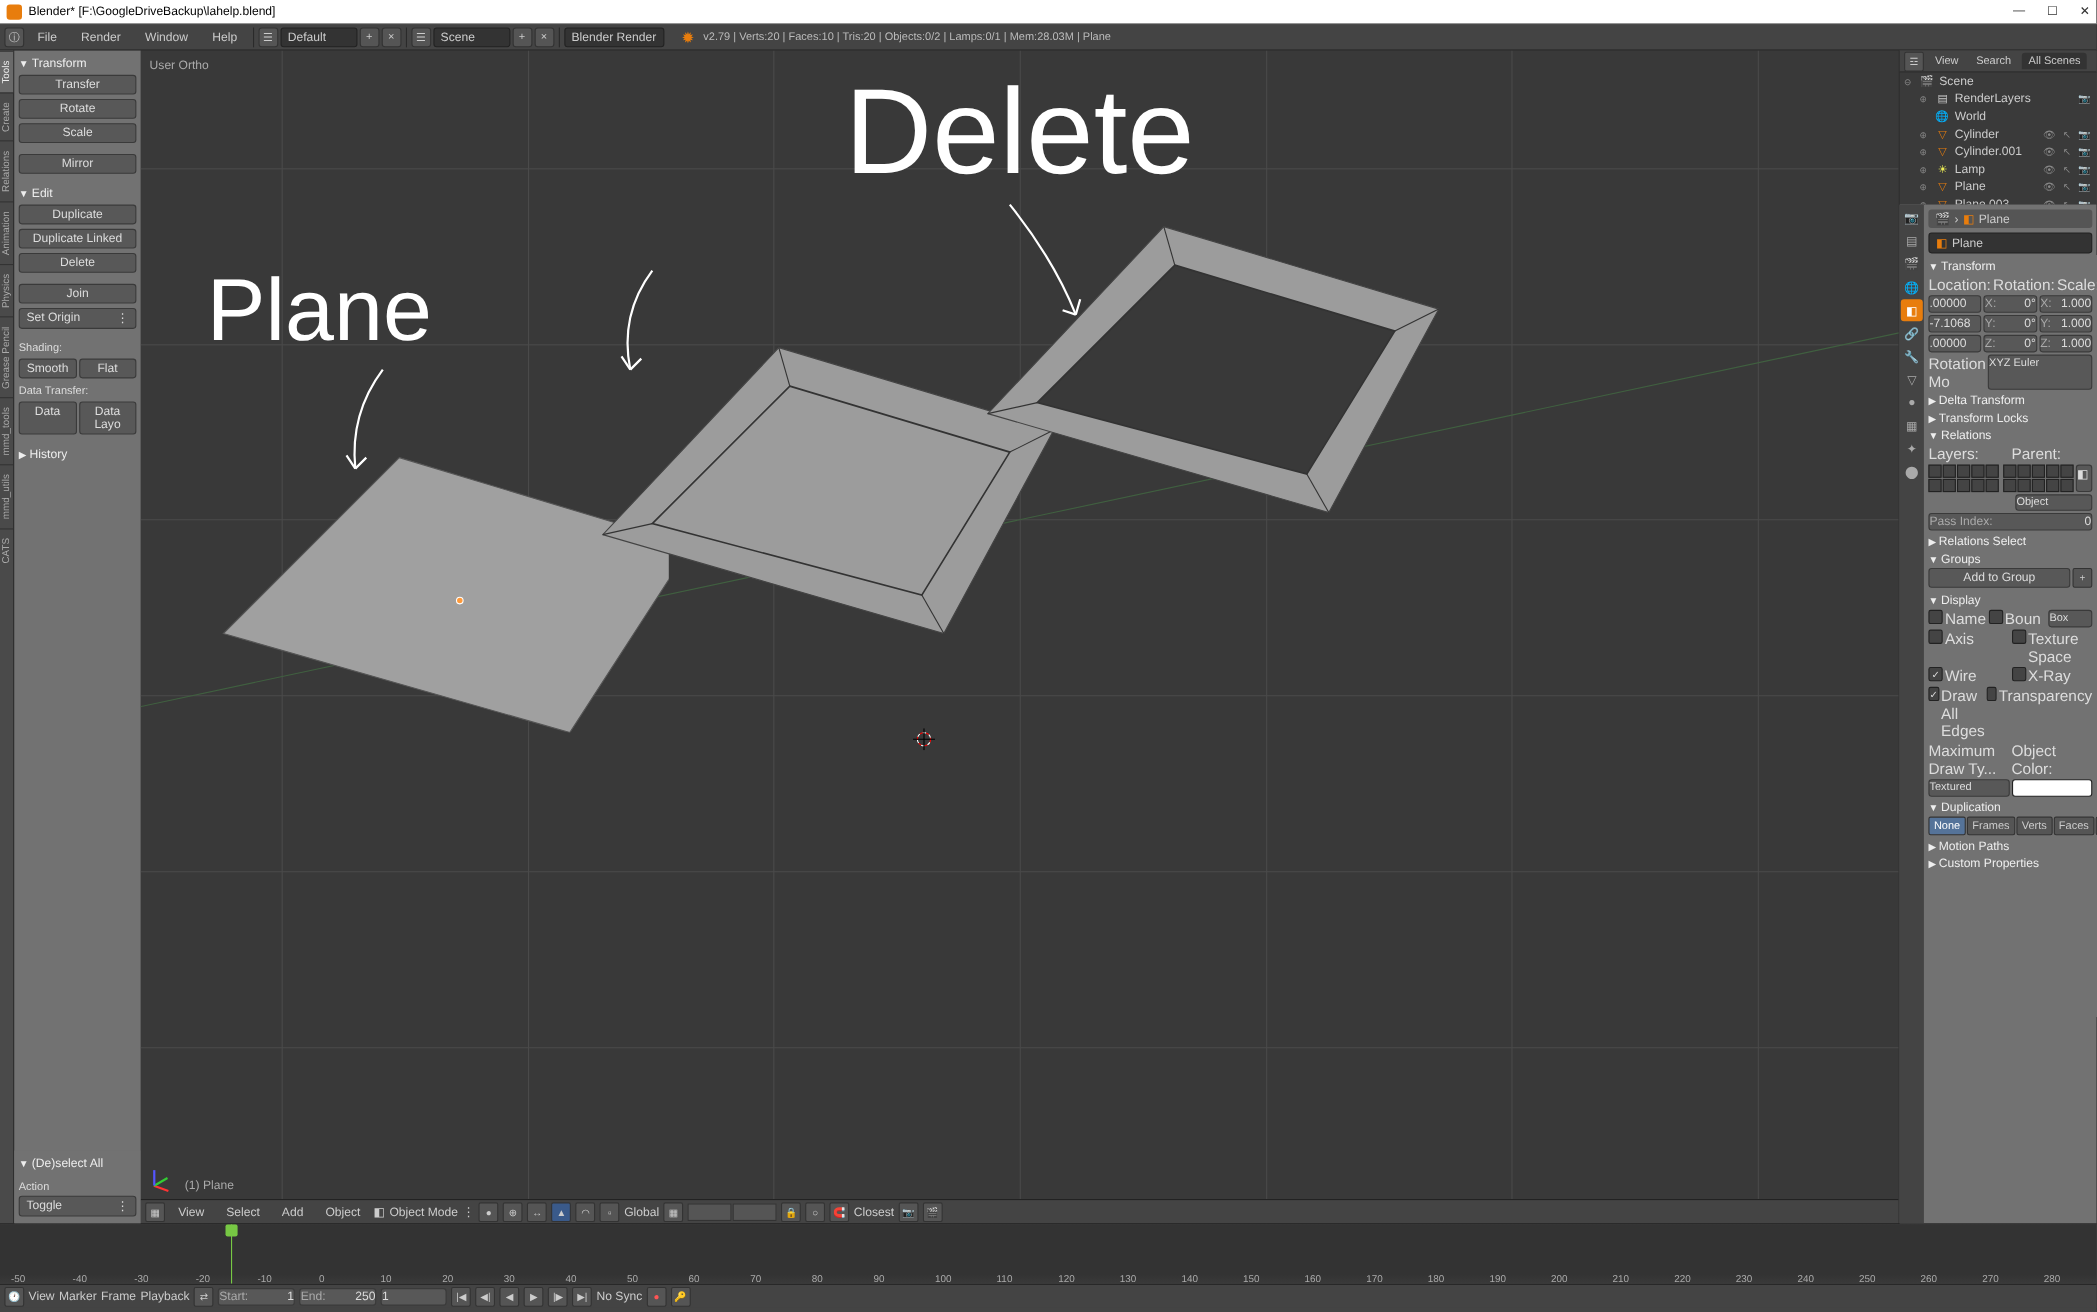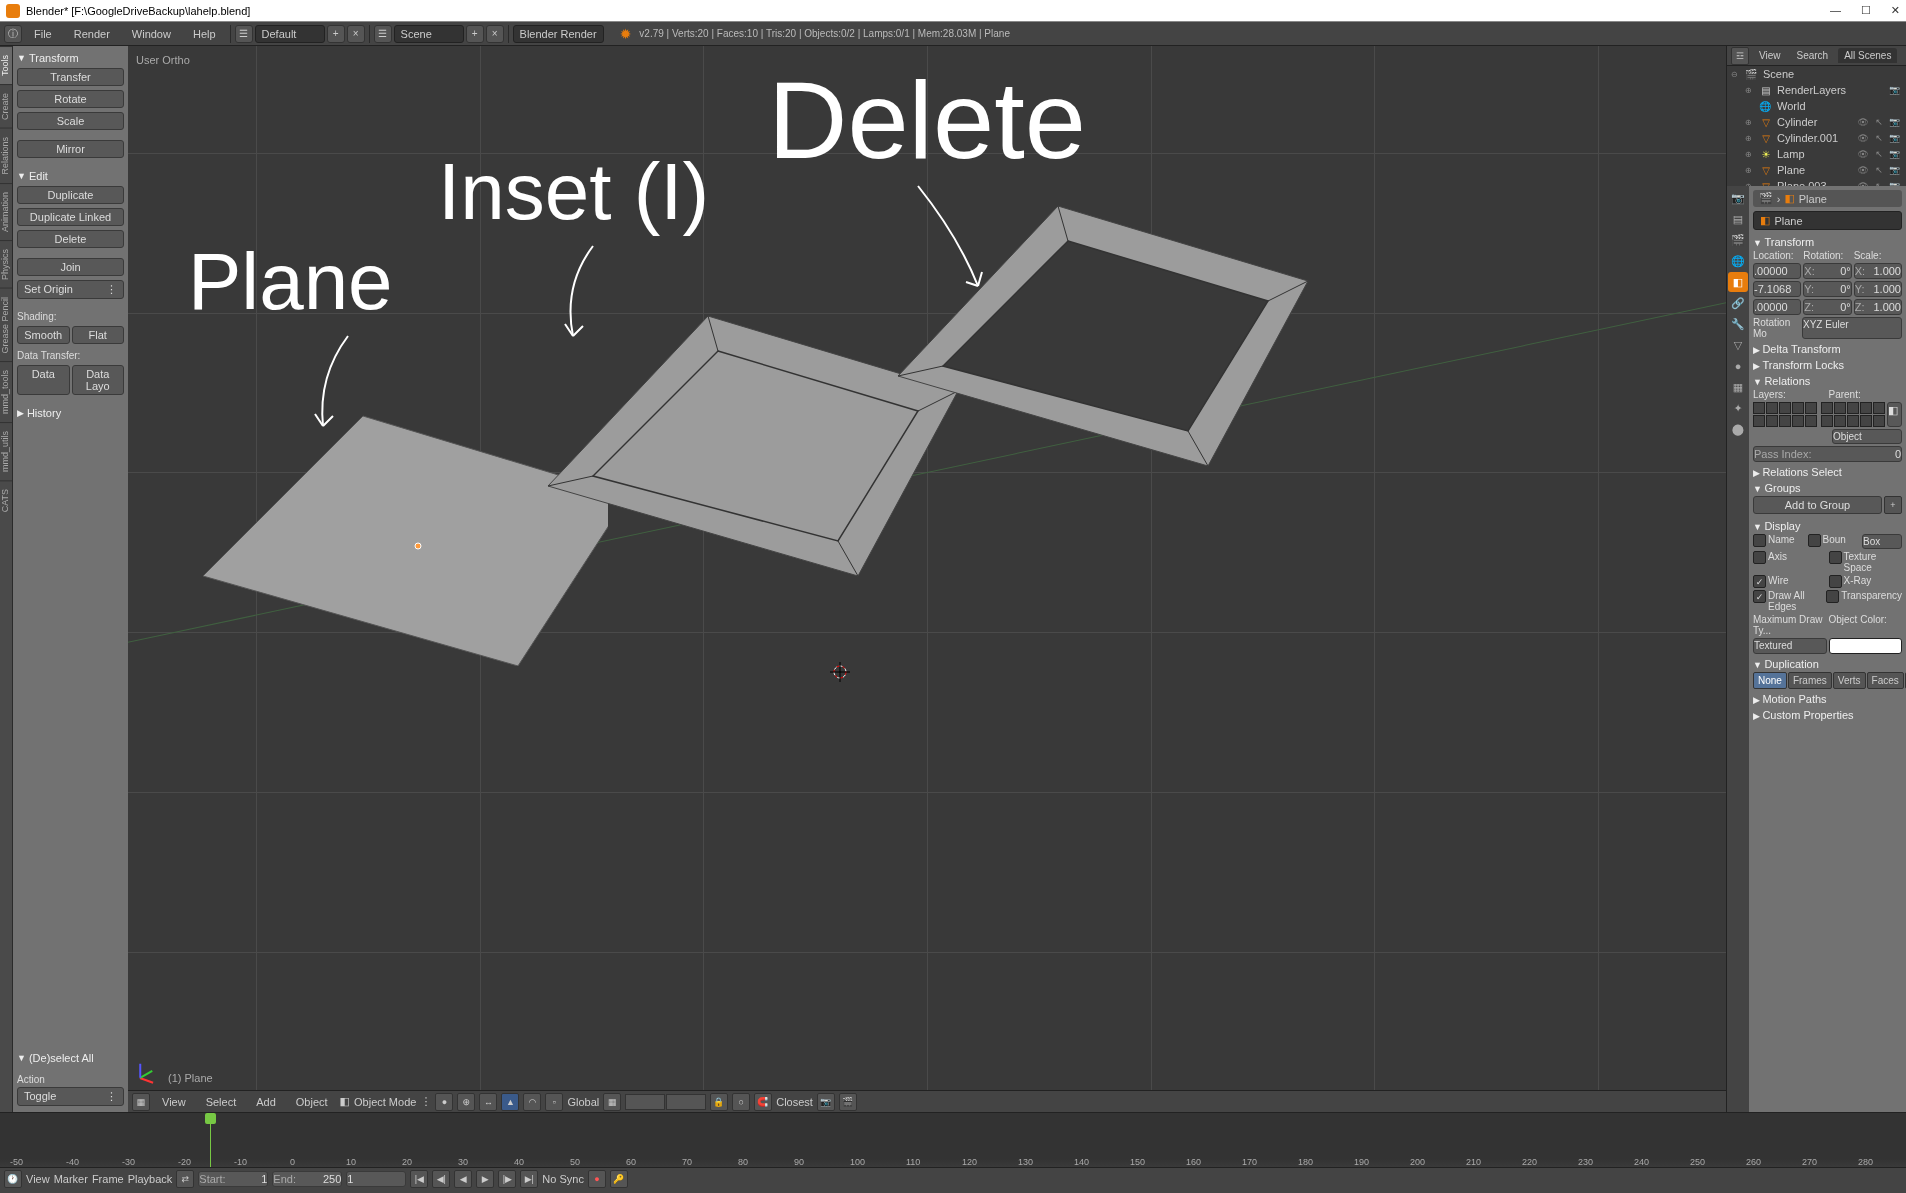--- a/index.html
+++ b/index.html
@@ -57,21 +57,21 @@
 .propicons .pi { width: 20px; height: 20px; display: flex; align-items: center; justify-content: center; font-size: 11px; color: #aaa; cursor: default; margin: 0 1px; border-radius: 3px; }
 .propicons .pi.active { background: #e87d0d; color: #fff; }
 .propbody { flex: 1; padding: 4px; overflow-y: auto; font-size: 10px; }
 .propbody .crumb { background: #555; border-radius: 3px; padding: 2px 6px; margin-bottom: 4px; display: flex; align-items: center; gap: 4px; }
 .propbody .namefield { background: #333; border: 1px solid #222; padding: 2px 6px; border-radius: 3px; margin-bottom: 4px; display: flex; align-items: center; gap: 4px; }
 .propbody .section { margin-bottom: 2px; }
 .propbody .shdr { padding: 2px 0; color: #eee; cursor: default; }
 .propbody .shdr::before { content: "▼ "; font-size: 9px; }
 .propbody .shdr.collapsed::before { content: "▶ "; }
 .proprow { display: flex; gap: 2px; margin-bottom: 2px; }
-.proprow .plabel { color: #ddd; font-size: 10px; flex: 1; }
+.proprow .plabel { color: #ddd; font-size: 14px; flex: 1; }
 .numfield { background: #585858; border: 1px solid #3a3a3a; border-radius: 3px; padding: 1px 0; color: #ddd; font-size: 10px; display: flex; justify-content: space-between; width: 55px; }
 .numfield .nl { color: #aaa; }
 .cbx { width: 13px; height: 13px; background: #444; border: 1px solid #222; border-radius: 2px; display: inline-flex; align-items: center; justify-content: center; }
 .cbx.on::after { content: "✓"; font-size: 9px; color: #ddd; }
 .tabrow { display: flex; gap: 1px; }
 .tabrow .tb { flex: 1; background: #555; border: 1px solid #333; padding: 2px 4px; text-align: center; font-size: 10px; border-radius: 2px; }
 .tabrow .tb.active { background: #557399; color: #fff; }
 .layergrid { display: flex; gap: 4px; }
 .layerblock { display: grid; grid-template-columns: repeat(5, 12px); grid-template-rows: repeat(2, 12px); gap: 1px; }
 .layerblock .lc { background: #444; border: 1px solid #222; }
@@ -219,21 +219,20 @@
     </svg>
 
     <svg class="cursor3d" style="left:702px;top:616px" viewBox="0 0 20 20">
       <circle cx="10" cy="10" r="6" fill="none" stroke="#f00" stroke-width="1" stroke-dasharray="3 3"></circle>
       <circle cx="10" cy="10" r="6" fill="none" stroke="#fff" stroke-width="1" stroke-dasharray="3 3" stroke-dashoffset="3"></circle>
       <line x1="10" y1="0" x2="10" y2="20" stroke="#000"></line>
         <line x1="0" y1="10" x2="20" y2="10" stroke="#000"></line>
     </svg>
 
     <div class="overtext" style="left:60px;top:190px;font-size:80px">Plane</div>
-    <div class="overtext" style="left:310px;top:100px;font-size:80px">Inset (I)</div>
     <div class="overtext" style="left:640px;top:10px;font-size:110px">Delete</div>
 
     <svg style="position:absolute;left:150px;top:280px" width="100" height="120">
         <path d="M70 10 Q 40 50 45 100" stroke="#fff" fill="none" stroke-width="2"></path>
         <path d="M45 100 l -8 -12 M45 100 l 10 -10" stroke="#fff" fill="none" stroke-width="2"></path>
       </svg>
     <svg style="position:absolute;left:395px;top:190px" width="100" height="120">
         <path d="M70 10 Q 40 50 50 100" stroke="#fff" fill="none" stroke-width="2"></path>
         <path d="M50 100 l -8 -12 M50 100 l 10 -10" stroke="#fff" fill="none" stroke-width="2"></path>
       </svg>

